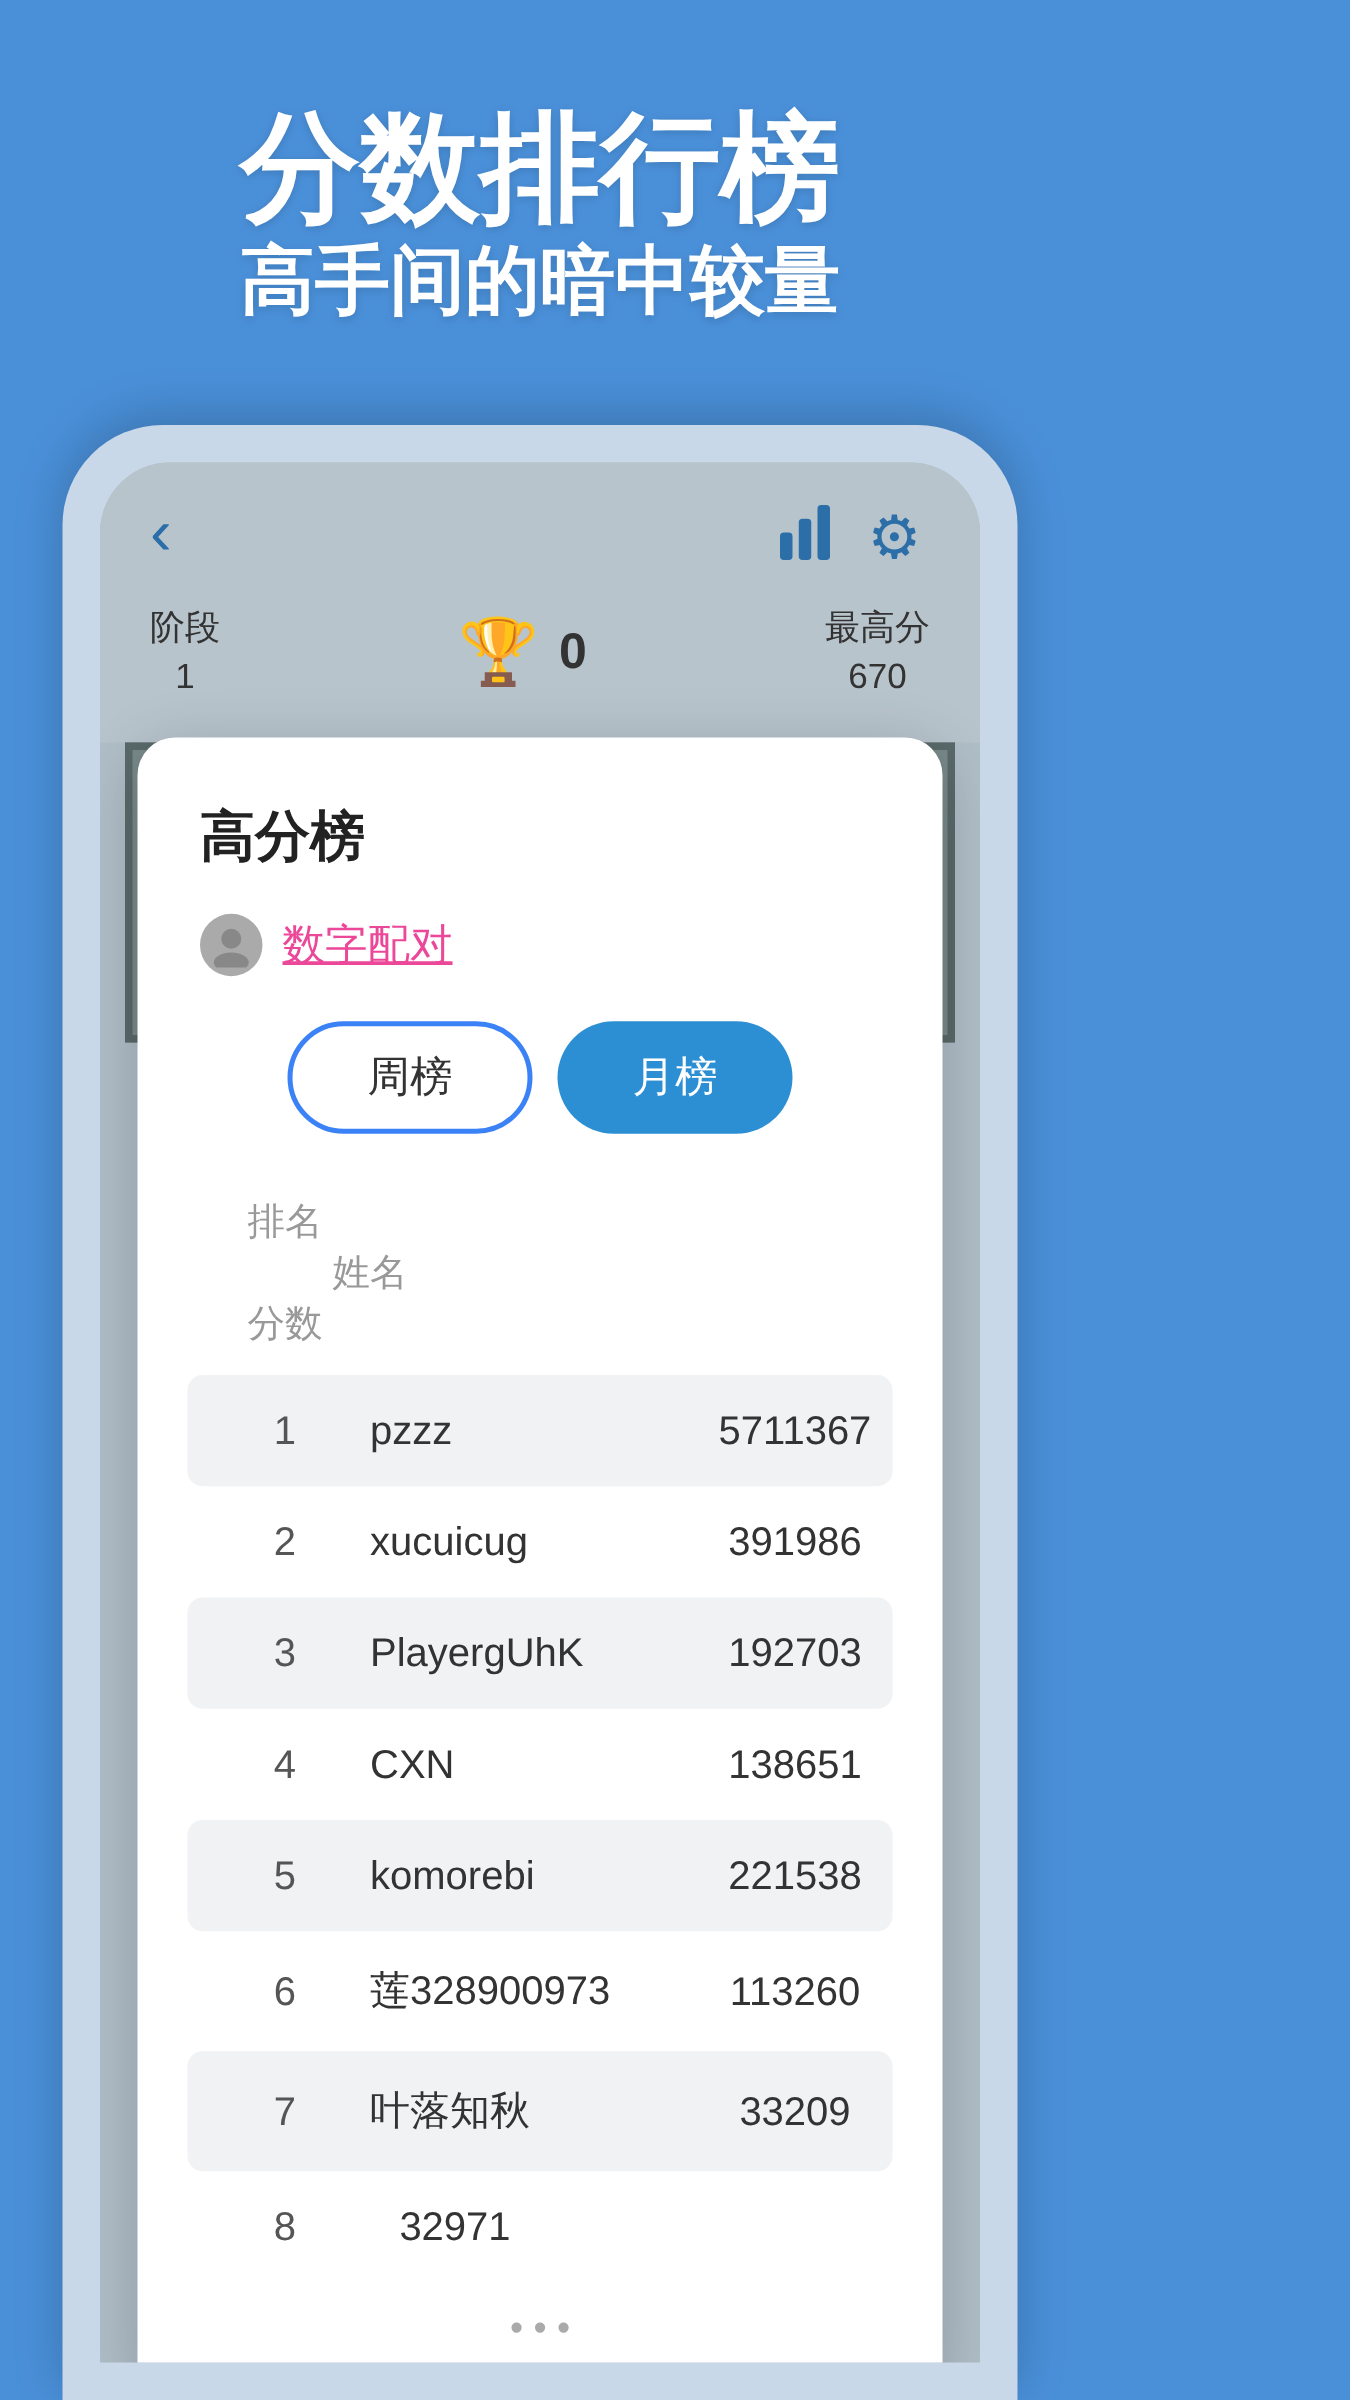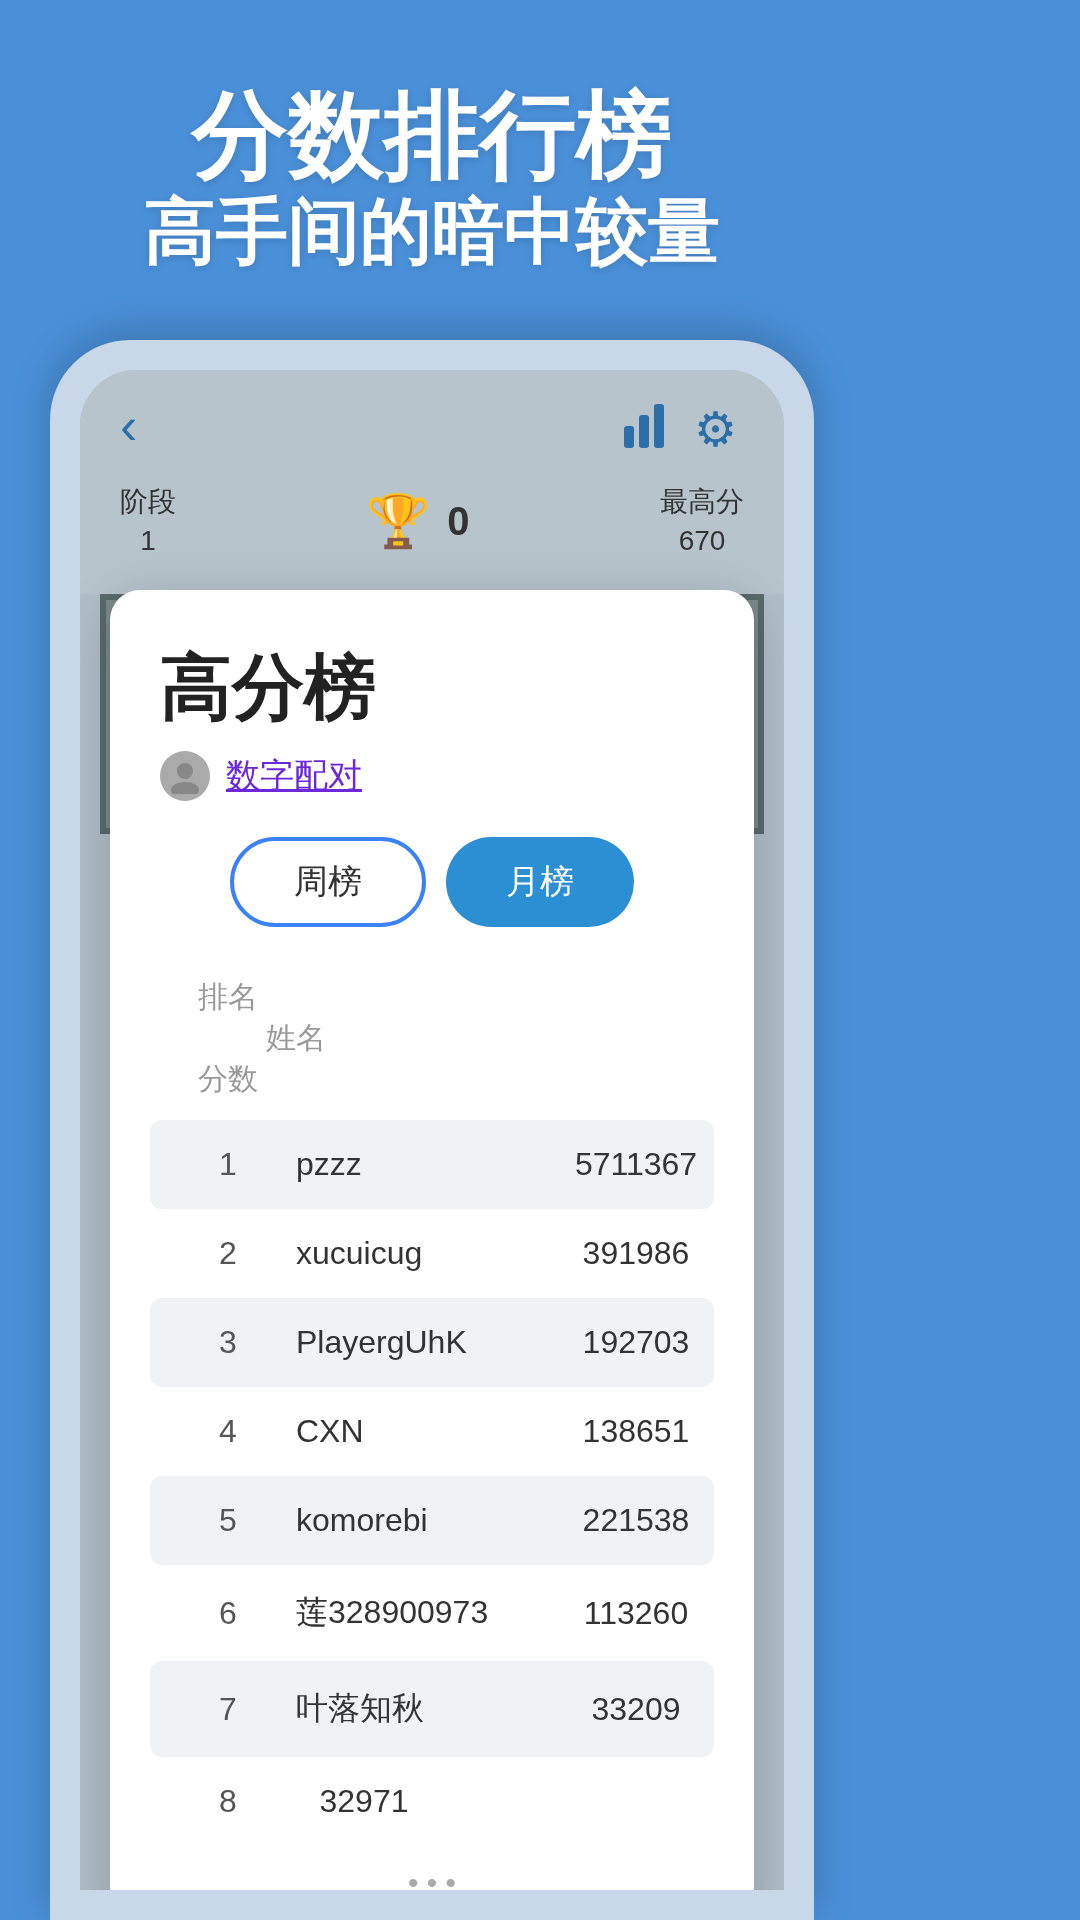--- a/index.html
+++ b/index.html
@@ -18,21 +18,21 @@
       padding: 80px 60px 60px;
       color: white;
     }
     .header-text .line1 {
       font-size: 96px;
       font-weight: 800;
       line-height: 1.15;
       text-shadow: 0 2px 8px rgba(0,0,0,0.15);
     }
     .header-text .line2 {
-      font-size: 72px;
+      font-size: 60px;
       font-weight: 800;
       line-height: 1.15;
       text-shadow: 0 2px 8px rgba(0,0,0,0.15);
     }
 
     
     .phone-container {
       position: absolute;
       top: 340px;
       left: 50px;
@@ -171,24 +171,24 @@
       left: 30px;
       right: 30px;
       background: white;
       border-radius: 30px;
       padding: 50px 50px 40px;
       box-shadow: 0 10px 50px rgba(0,0,0,0.2);
       z-index: 10;
     }
 
     .modal-title {
-      font-size: 72px;
+      font-size: 44px;
       font-weight: bold;
       color: #222;
-      margin-bottom: 15px;
+      margin-bottom: 32px;
     }
 
     .game-label-row {
       display: flex;
       align-items: center;
       gap: 16px;
       margin-bottom: 36px;
     }
 
     .user-circle-icon {
@@ -199,21 +199,21 @@
       display: flex;
       align-items: center;
       justify-content: center;
       font-size: 36px;
       color: #666;
       flex-shrink: 0;
     }
 
     .game-name-link {
       font-size: 34px;
-      color: #6d28d9;
+      color: #ec4899;
       text-decoration: underline;
     }
 
     
     .tab-row {
       display: flex;
       gap: 20px;
       margin-bottom: 40px;
       justify-content: center;
     }

